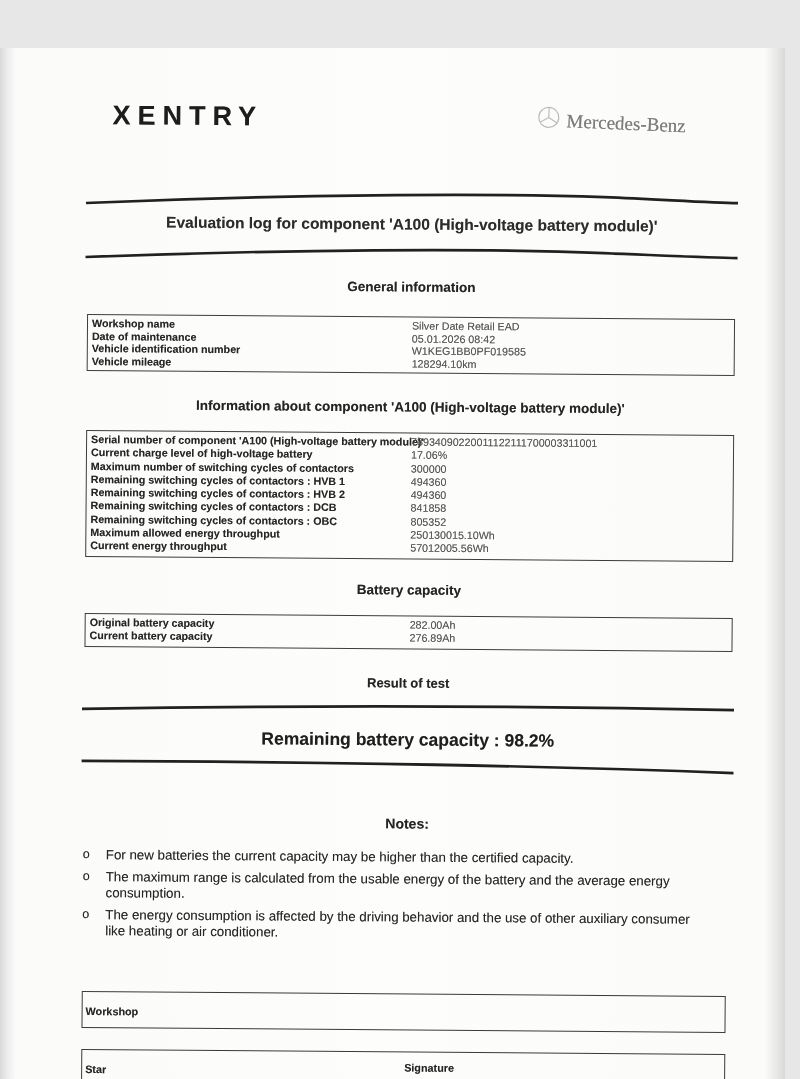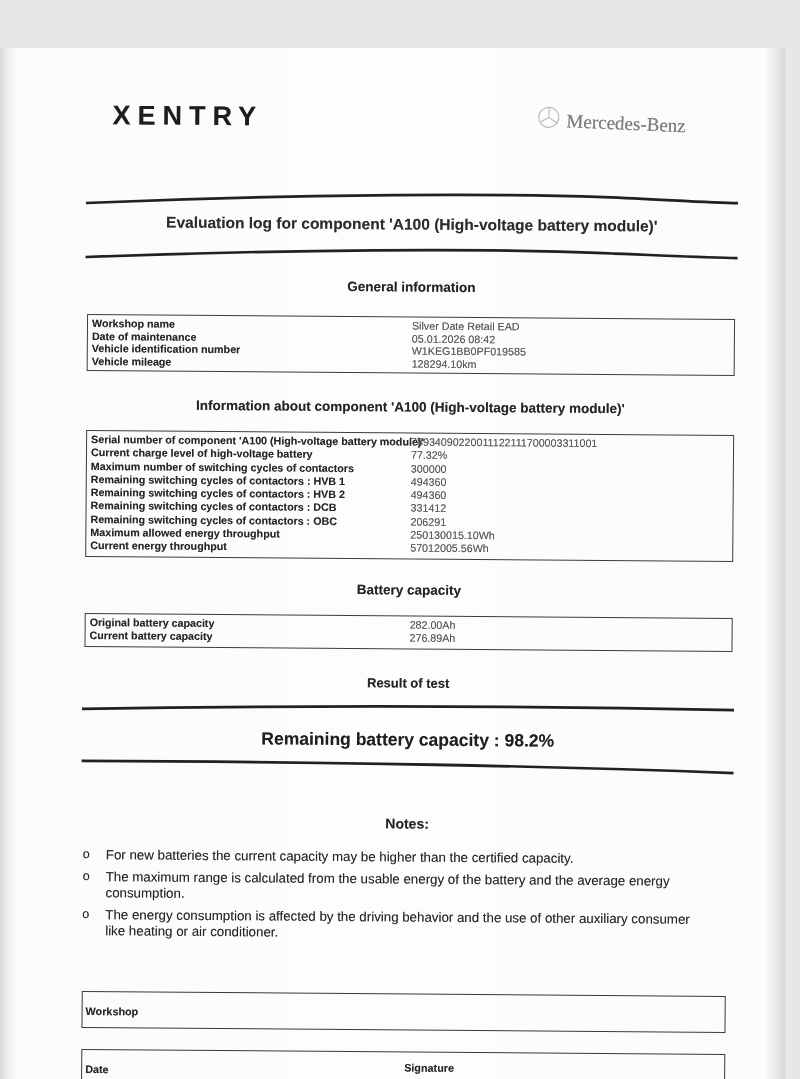--- a/index.html
+++ b/index.html
@@ -128,41 +128,41 @@
     </div>
 
     <div class="h-center h-component">Information about component 'A100 (High-voltage battery module)'</div>
     <div class="dtable t-component">
       <div class="drow">
         <span class="lbl">Serial number of component 'A100 (High-voltage battery module)'</span>
         <span class="val">78934090220011122111700003311001</span>
       </div>
       <div class="drow">
         <span class="lbl">Current charge level of high-voltage battery</span>
-        <span class="val">77.32%</span>
+        <span class="val">17.06%</span>
       </div>
       <div class="drow">
         <span class="lbl">Maximum number of switching cycles of contactors</span>
         <span class="val">300000</span>
       </div>
       <div class="drow">
         <span class="lbl">Remaining switching cycles of contactors : HVB 1</span>
         <span class="val">494360</span>
       </div>
       <div class="drow">
         <span class="lbl">Remaining switching cycles of contactors : HVB 2</span>
         <span class="val">494360</span>
       </div>
       <div class="drow">
         <span class="lbl">Remaining switching cycles of contactors : DCB</span>
-        <span class="val">331412</span>
+        <span class="val">841858</span>
       </div>
       <div class="drow">
         <span class="lbl">Remaining switching cycles of contactors : OBC</span>
-        <span class="val">206291</span>
+        <span class="val">805352</span>
       </div>
       <div class="drow">
         <span class="lbl">Maximum allowed energy throughput</span>
         <span class="val">250130015.10Wh</span>
       </div>
       <div class="drow">
         <span class="lbl">Current energy throughput</span>
         <span class="val">57012005.56Wh</span>
       </div>
     </div>
@@ -201,18 +201,18 @@
       <div class="note-item">
         <span class="bullet">o</span>
         <span class="note-text">The energy consumption is affected by the driving behavior and the use of other auxiliary consumer like heating or air conditioner.</span>
       </div>
     </div>
 
     <div class="sign-box box-workshop">
       <span class="corner-label">Workshop</span>
     </div>
     <div class="sign-box box-date">
-      <span class="corner-label">Date</span>
+      <span class="corner-label">Star</span>
       <span class="mid-label">Signature</span>
     </div>
 
   </div>
 </div>
 
 </body></html>

